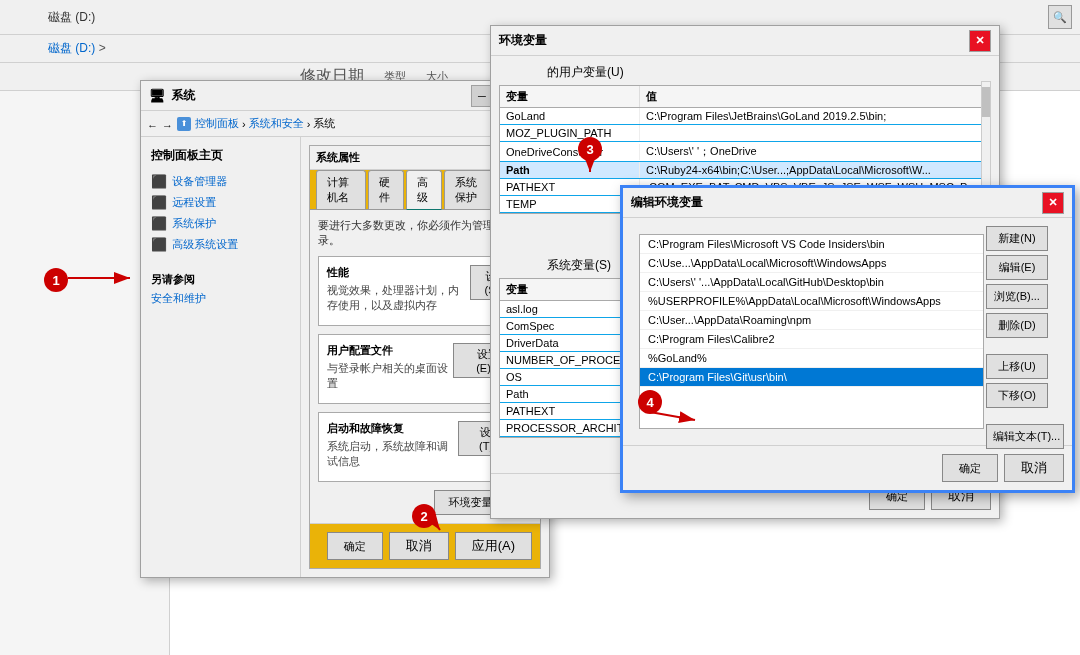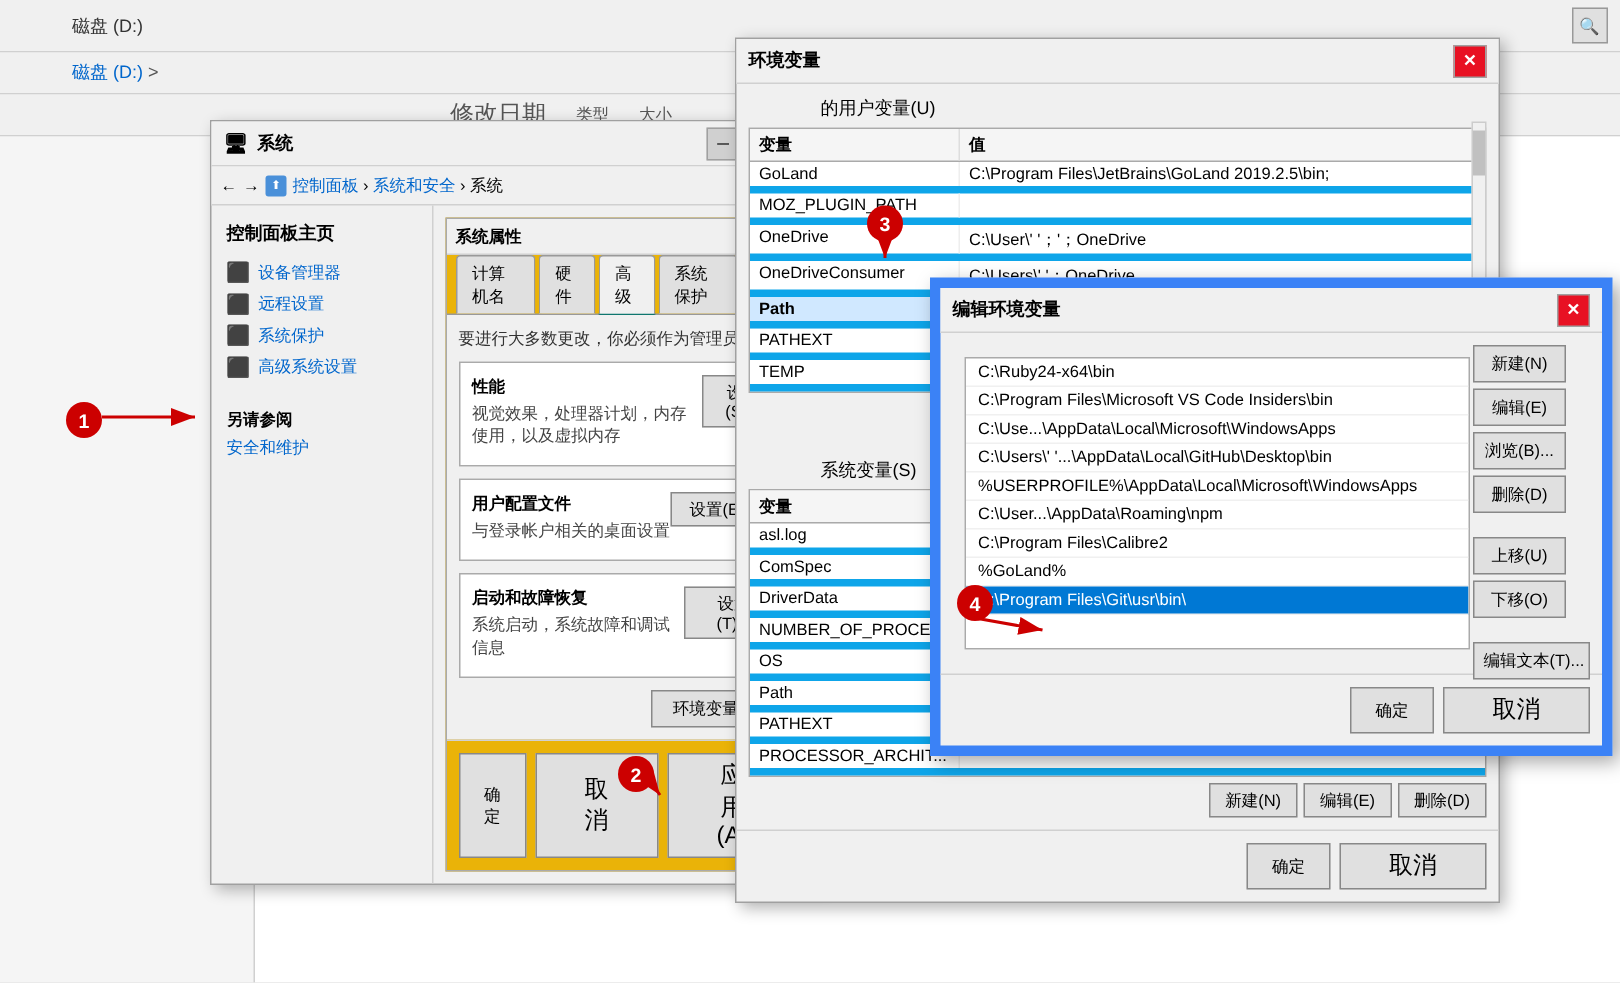--- a/index.html
+++ b/index.html
@@ -157,25 +157,25 @@
 
     .win-footer {
       display: flex;
       justify-content: flex-end;
       gap: 6px;
       padding: 8px;
       border-top: 1px solid #d0d0d0;
     }
 
     .btn-default {
-      padding: 4px 32px;
+      padding: 4px 16px;
       background: #e0e0e0;
       border: 1px solid #888;
       cursor: pointer;
-      font-size: 16px;
+      font-size: 13px;
     }
 
     .btn-primary {
       padding: 4px 16px;
       background: #e0e0e0;
       border: 1px solid #888;
       cursor: pointer;
       font-size: 11px;
     }
 
@@ -220,21 +220,22 @@
       border-right: 1px solid #ddd;
     }
 
     .env-table-header .col-val {
       flex: 1;
       padding: 3px 6px;
     }
 
     .env-row {
       display: flex;
-      border-bottom: 5px solid #0ea5e9;
+      border-bottom: 1px solid #0ea5e9;
+      align-items: center;
     }
 
     .env-row .col-var {
       width: 140px;
       padding: 2px 6px;
       border-right: 1px solid #eee;
       white-space: nowrap;
       overflow: hidden;
     }
 
@@ -246,21 +247,21 @@
       text-overflow: ellipsis;
     }
 
     
     .win-edit-env {
       position: absolute;
       top: 185px;
       left: 620px;
       width: 455px;
       background: #f0f0f0;
-      border: 7px solid #3b82f6;
+      border: 3px solid #3b82f6;
       box-shadow: 4px 4px 12px rgba(0,0,0,0.35);
     }
 
     .edit-env-list {
       background: white;
       border: 1px solid #aaa;
       margin: 8px;
       height: 195px;
       overflow-y: auto;
       font-size: 11px;
@@ -527,24 +528,20 @@
       </div>
       <div class="env-row">
         <div class="col-var">GoLand</div>
         <div class="col-val">C:\Program Files\JetBrains\GoLand 2019.2.5\bin;</div>
       </div>
       <div class="env-row">
         <div class="col-var">MOZ_PLUGIN_PATH</div>
         <div class="col-val"></div>
       </div>
       <div class="env-row">
-        <div class="col-var">OneDrive</div>
-        <div class="col-val">C:\User\' '；'；OneDrive</div>
-      </div>
-      <div class="env-row">
         <div class="col-var">OneDriveConsumer</div>
         <div class="col-val">C:\Users\' '；OneDrive</div>
       </div>
       <div class="env-row" style="background:#d0e8ff;">
         <div class="col-var" style="font-weight:bold;">Path</div>
         <div class="col-val">C:\Ruby24-x64\bin;C:\User...;AppData\Local\Microsoft\W...</div>
       </div>
       <div class="env-row">
         <div class="col-var">PATHEXT</div>
         <div class="col-val">.COM;.EXE;.BAT;.CMD;.VBS;.VBE;.JS;.JSE;.WSF;.WSH;.MSC;.PY;.PY...</div>
@@ -621,21 +618,20 @@
 <div class="win-edit-env">
   <div class="win-titlebar">
     <span class="title-text">编辑环境变量</span>
     <div class="win-btns">
       <div class="win-btn close">✕</div>
     </div>
   </div>
 
   <div style="position:relative;padding:8px 80px 8px 8px;">
     <div class="edit-env-list">
-      <div class="edit-env-row">C:\Ruby24-x64\bin</div>
       <div class="edit-env-row">C:\Program Files\Microsoft VS Code Insiders\bin</div>
       <div class="edit-env-row">C:\Use...\AppData\Local\Microsoft\WindowsApps</div>
       <div class="edit-env-row">C:\Users\' '...\AppData\Local\GitHub\Desktop\bin</div>
       <div class="edit-env-row">%USERPROFILE%\AppData\Local\Microsoft\WindowsApps</div>
       <div class="edit-env-row">C:\User...\AppData\Roaming\npm</div>
       <div class="edit-env-row">C:\Program Files\Calibre2</div>
       <div class="edit-env-row">%GoLand%</div>
       <div class="edit-env-row selected">C:\Program Files\Git\usr\bin\</div>
     </div>
 

